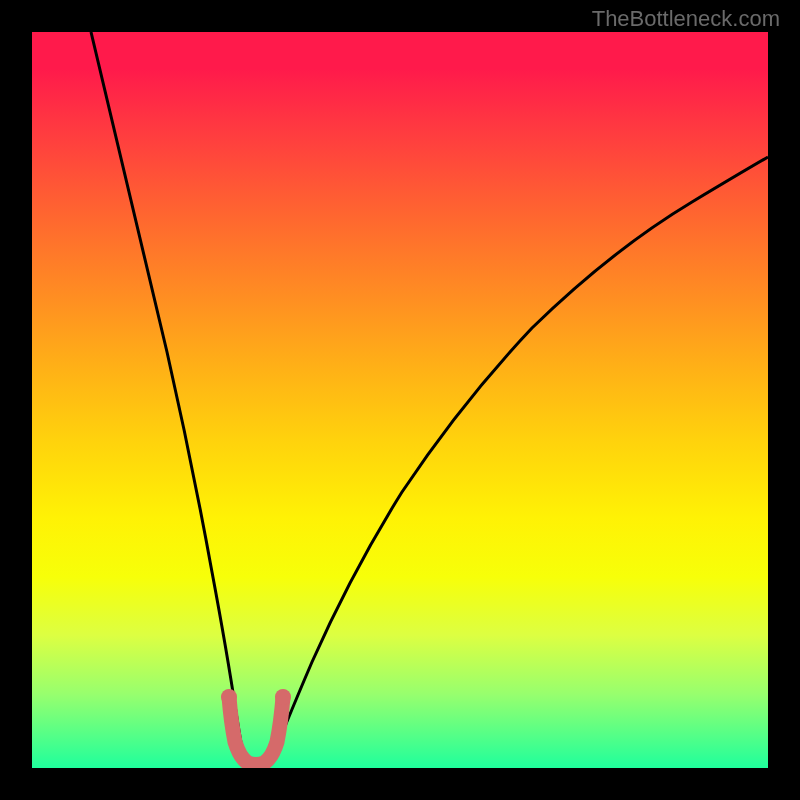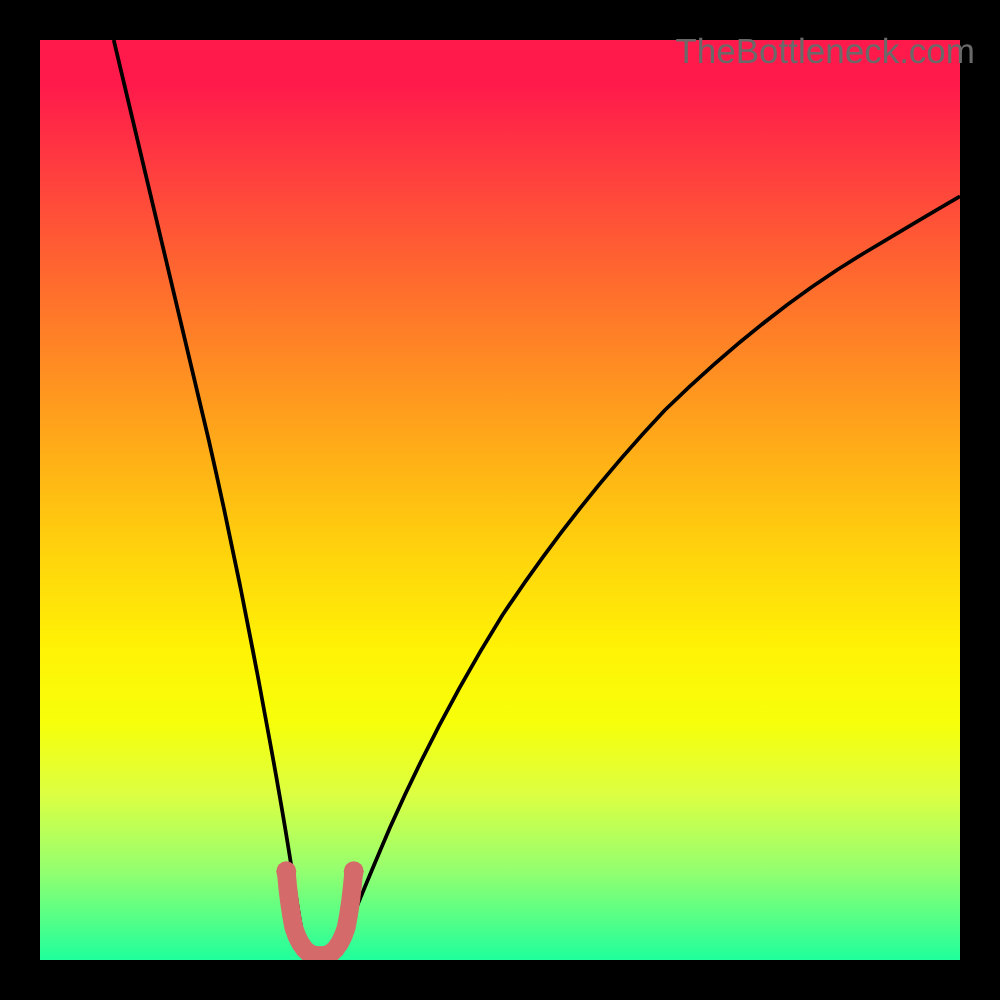--- a/index.html
+++ b/index.html
@@ -9,24 +9,23 @@
     height: 800px;
     background: #000;
     position: relative;
     font-family: Arial, sans-serif;
   }
   .watermark {
     position: absolute;
     top: 6px;
     right: 20px;
     color: #6a6a6a;
-    font-size: 28px;
+    font-size: 22px;
     font-weight: 500;
     z-index: 10;
-    margin-top: 19px;
   }
   .frame {
     position: absolute;
     top: 0;
     left: 0;
     width: 800px;
     height: 800px;
     background: #000;
   }
   .plot-area {

